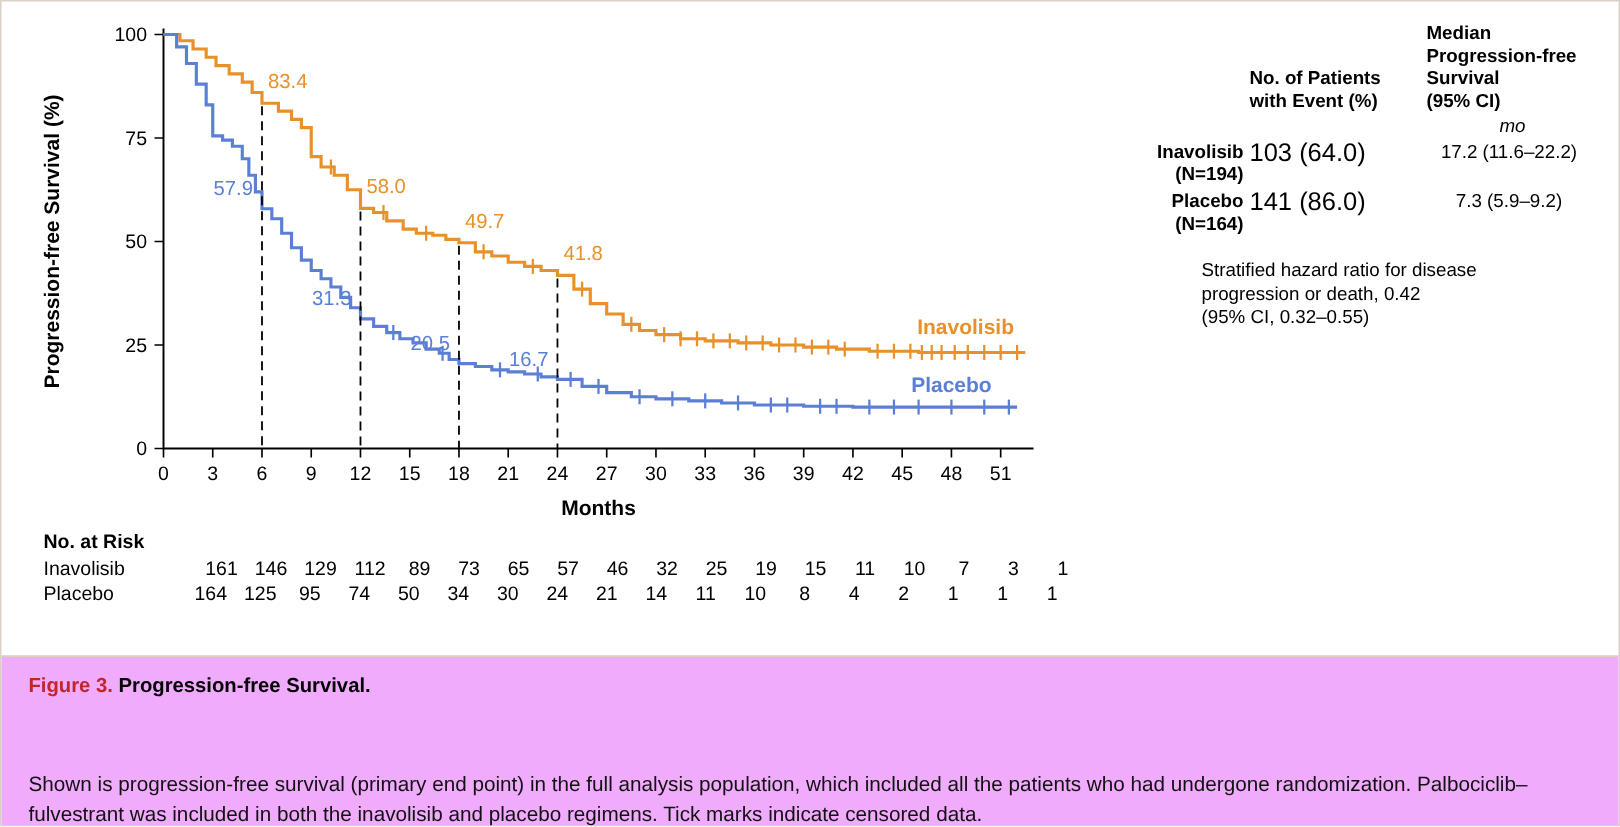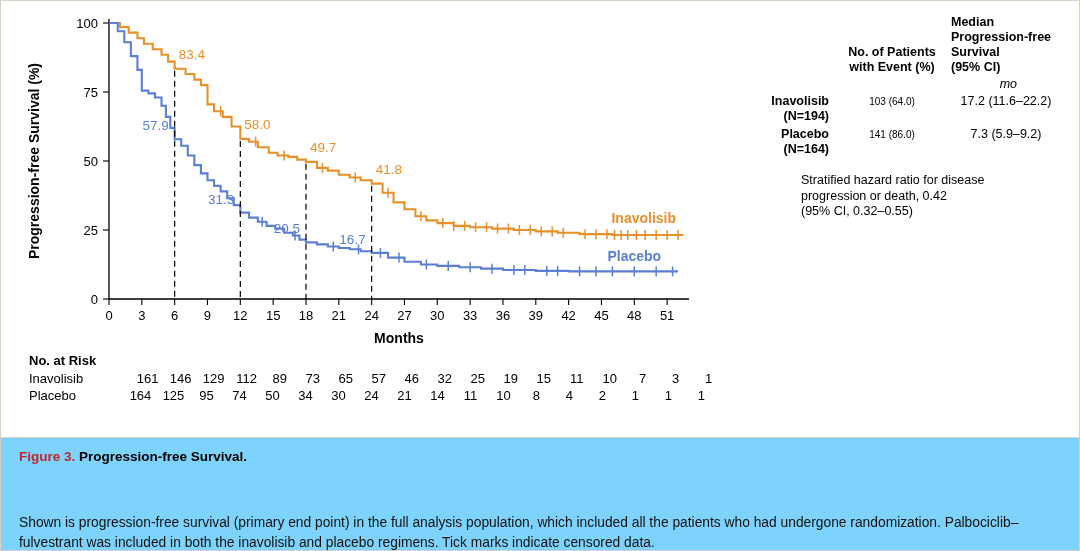--- a/index.html
+++ b/index.html
@@ -118,21 +118,21 @@
     width: 312px;
     font-size: 13px;
   }
   .stats-head {
     display: flex;
     align-items: flex-end;
   }
   .stats-head .h-blank { width: 84px; }
   .stats-head .h-events {
     width: 118px;
-    text-align: center;
+    text-align: left;
     font-weight: bold;
     font-size: 12.5px;
     line-height: 15px;
   }
   .stats-head .h-median {
     width: 110px;
     text-align: left;
     font-weight: bold;
     font-size: 12.5px;
     line-height: 15px;
@@ -153,22 +153,22 @@
     width: 84px;
     text-align: right;
     font-weight: bold;
     font-size: 12.5px;
     line-height: 15px;
     padding-right: 4px;
     box-sizing: border-box;
   }
   .stats-row .c-events {
     width: 118px;
-    text-align: center;
-    font-size: 10px;
+    text-align: left;
+    font-size: 17px;
     line-height: 15px;
   }
   .stats-row .c-median {
     width: 110px;
     text-align: center;
     font-size: 12.5px;
     line-height: 15px;
   }
   #hazard-note {
     margin-top: 16px;
@@ -178,21 +178,21 @@
     width: 210px;
   }
 
   
   #caption {
     position: absolute;
     left: 0;
     bottom: 0;
     width: 1078px;
     box-sizing: border-box;
-    background: #7dd3fc;
+    background: #f0abfc;
     border-top: 1px solid #d8d2c6;
     padding: 10px 18px 12px 18px;
     height: 113px;
   }
   #caption-title {
     font-size: 13.5px;
     line-height: 18px;
     margin-bottom: 6px;
   }
   #caption-title .fig-no {

